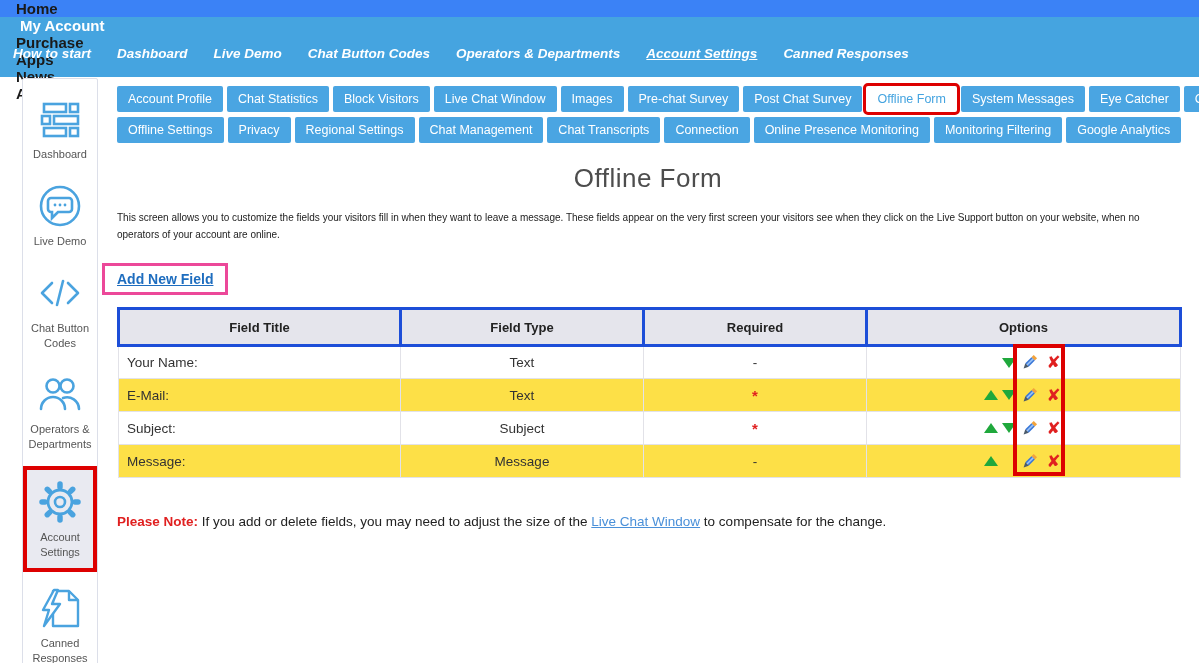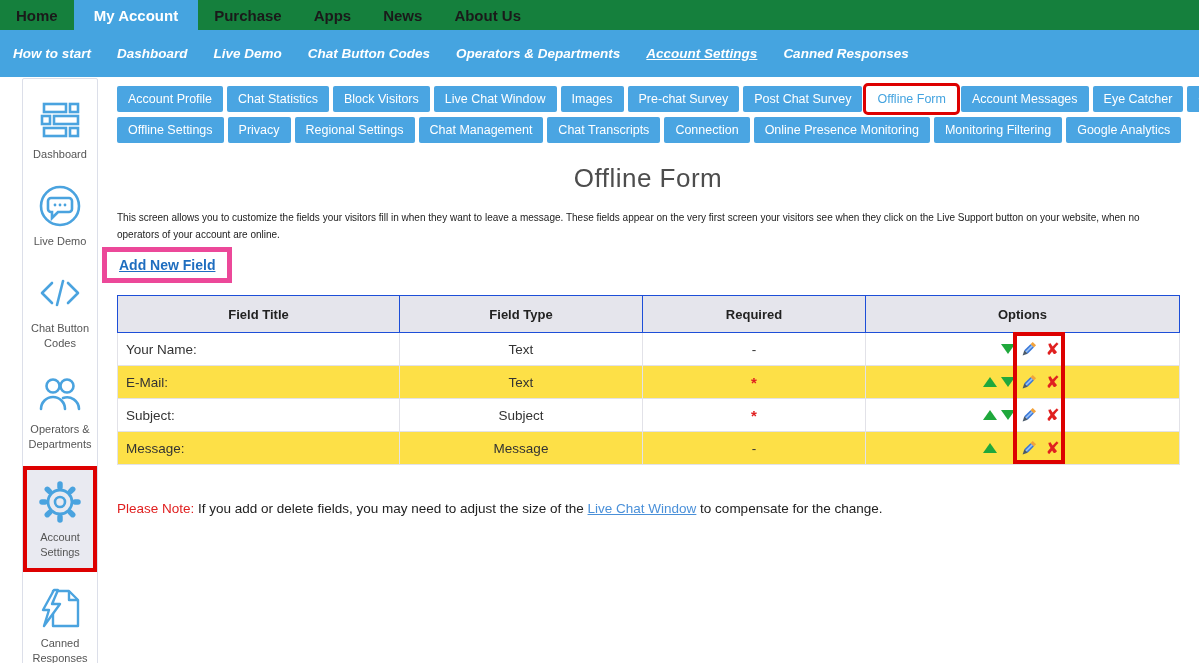--- a/index.html
+++ b/index.html
@@ -1,21 +1,21 @@
 <!DOCTYPE html>
 <html><head>
 <meta charset="utf-8">
 <style>
   * { margin:0; padding:0; box-sizing:border-box; }
   html,body { width:1199px; height:663px; background:#fff; overflow:hidden;
     font-family:"Liberation Sans","DejaVu Sans",sans-serif; }
   .page { position:relative; width:1199px; height:663px; }
 
   
-  .topnav { display:flex; height:30px; background:#15803d; align-items:stretch; }
+  .topnav { display:flex; height:30px; background:#3b82f6; align-items:stretch;flex-direction:column; }
   .topnav-item { display:flex; align-items:center; padding:0 16px; font-size:15px;
     font-weight:bold; color:#1a1a1a; cursor:pointer; }
   .topnav-item.active { background:#45a4e0; color:#fff; padding:0 20px; }
 
   
   .subnav { display:flex; height:47px; background:#45a4e0; align-items:center;font-style:italic; }
   .subnav-item { padding:0 13px; font-size:13.5px; font-weight:bold; color:#fff; cursor:pointer; }
   .subnav-item.active { text-decoration:underline; }
 
   
@@ -36,28 +36,28 @@
   .tabs-row { display:flex; flex-wrap:nowrap; gap:4px; margin-bottom:5px; }
   .tab { background:#4aa5e2; color:#fff; font-size:12.5px; padding:6px 11px;
     border-radius:2px; border:none; cursor:pointer; white-space:nowrap;
     font-family:"Liberation Sans",sans-serif; }
   .tab.active { background:#fff; color:#45a4e0; outline:3px solid #dd0000; outline-offset:0px; }
 
   .page-title { text-align:center; font-size:26px; font-weight:400; color:#4d4d4d;
     margin-top:20px; letter-spacing:0.5px; }
   .page-desc { margin-top:16px; font-size:10px; color:#222; line-height:1.65; }
 
-  .add-link-wrap { display:inline-block; border:5px solid #ec4899; padding:4px 12px; margin:4px 0 0 -15px; }
+  .add-link-wrap { display:inline-block; border:3px solid #ec4899; padding:4px 12px; margin:20px 0 0 -15px; }
   .add-link { font-size:14px; font-weight:bold; color:#1e6dbf; text-decoration:underline; cursor:pointer; }
 
   
   .table-wrap { position:relative; margin-top:12px; }
   table { width:1062px; border-collapse:collapse; table-layout:fixed; }
   col.c1{width:282px} col.c2{width:243px} col.c3{width:223px} col.c4{width:314px}
-  th { background:#e5e5ec; border:1px solid #1d4ed8; font-size:13px; font-weight:bold;
+  th { background:#e5e5ec; border:3px solid #1d4ed8; font-size:13px; font-weight:bold;
     color:#222; height:37px; text-align:center; }
   td { border:1px solid #e2e2e8; font-size:13.5px; color:#333; height:33px;
     text-align:center; background:#fff; }
   tr.alt td { background:#fde047;margin-top:36px; }
   td.title-cell { text-align:left; padding-left:8px; }
   .req-star { color:#e02020; font-weight:bold; font-size:15px; }
   .req-dash { color:#333; }
 
   .opts { display:flex; align-items:center; justify-content:center; }
   .slot { width:18px; display:flex; justify-content:center; align-items:center; }
@@ -69,21 +69,21 @@
   .ghost { visibility:hidden; }
   .x-glyph { color:#e02020; font-size:17px; font-weight:bold; cursor:pointer;
     font-family:"DejaVu Sans",sans-serif; line-height:1; }
   .pencil { cursor:pointer; display:flex; align-items:center; }
 
   .opts-annotation { position:absolute; left:896px; top:37px; width:52px; height:132px;
     border:4px solid #dd0000; pointer-events:none; }
 
   
   .note { margin-top:36px; font-size:13.5px; color:#222; }
-  .note-label { color:#e02020; font-weight:normal; }
+  .note-label { color:#e02020; font-weight:bold; }
   .note-link { color:#4a90d9; text-decoration:underline; cursor:pointer; }
 </style>
 </head>
 <body>
 
 <div class="page">
 
   <nav class="topnav">
     <div class="topnav-item">Home</div>
     <div class="topnav-item active">My Account</div>
@@ -185,21 +185,21 @@
 
     <div class="tabs-row">
       <button class="tab">Account Profile</button>
       <button class="tab">Chat Statistics</button>
       <button class="tab">Block Visitors</button>
       <button class="tab">Live Chat Window</button>
       <button class="tab">Images</button>
       <button class="tab">Pre-chat Survey</button>
       <button class="tab">Post Chat Survey</button>
       <button class="tab active">Offline Form</button>
-      <button class="tab">Account Messages</button>
+      <button class="tab">System Messages</button>
       <button class="tab">Eye Catcher</button>
       <button class="tab">Chat Invitation</button>
     </div>
     <div class="tabs-row">
       <button class="tab">Offline Settings</button>
       <button class="tab">Privacy</button>
       <button class="tab">Regional Settings</button>
       <button class="tab">Chat Management</button>
       <button class="tab">Chat Transcripts</button>
       <button class="tab">Connection</button>

